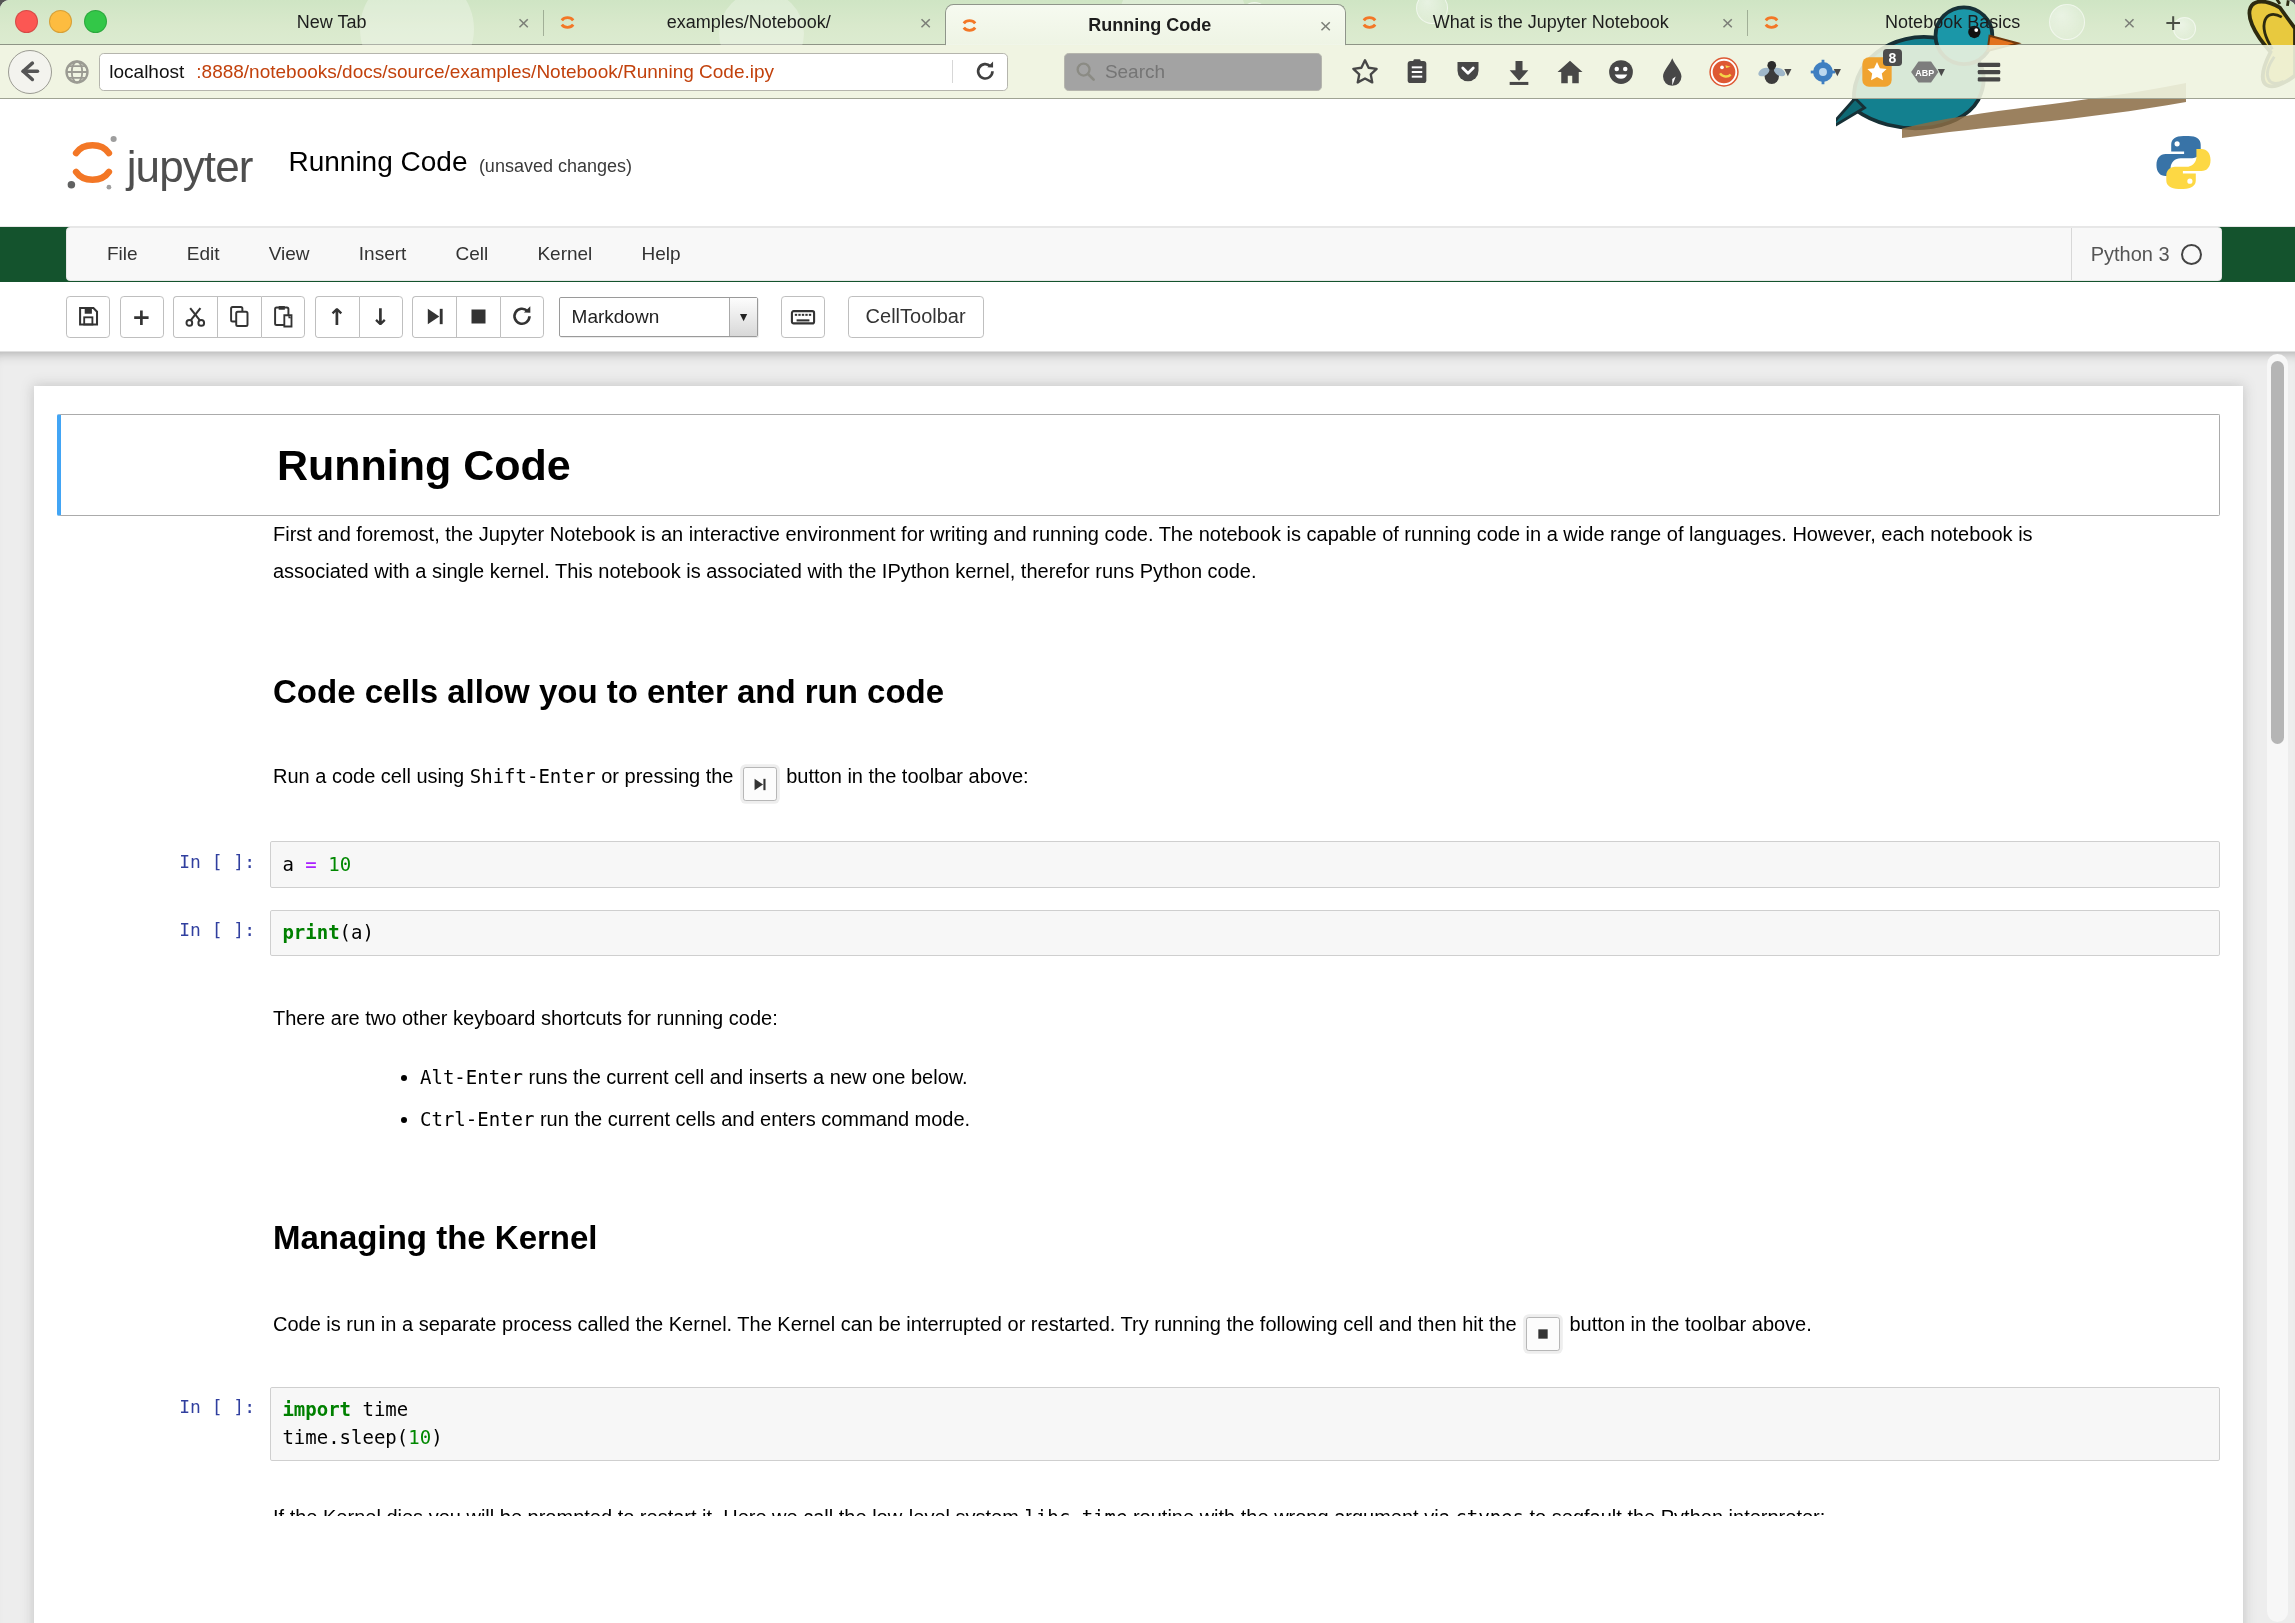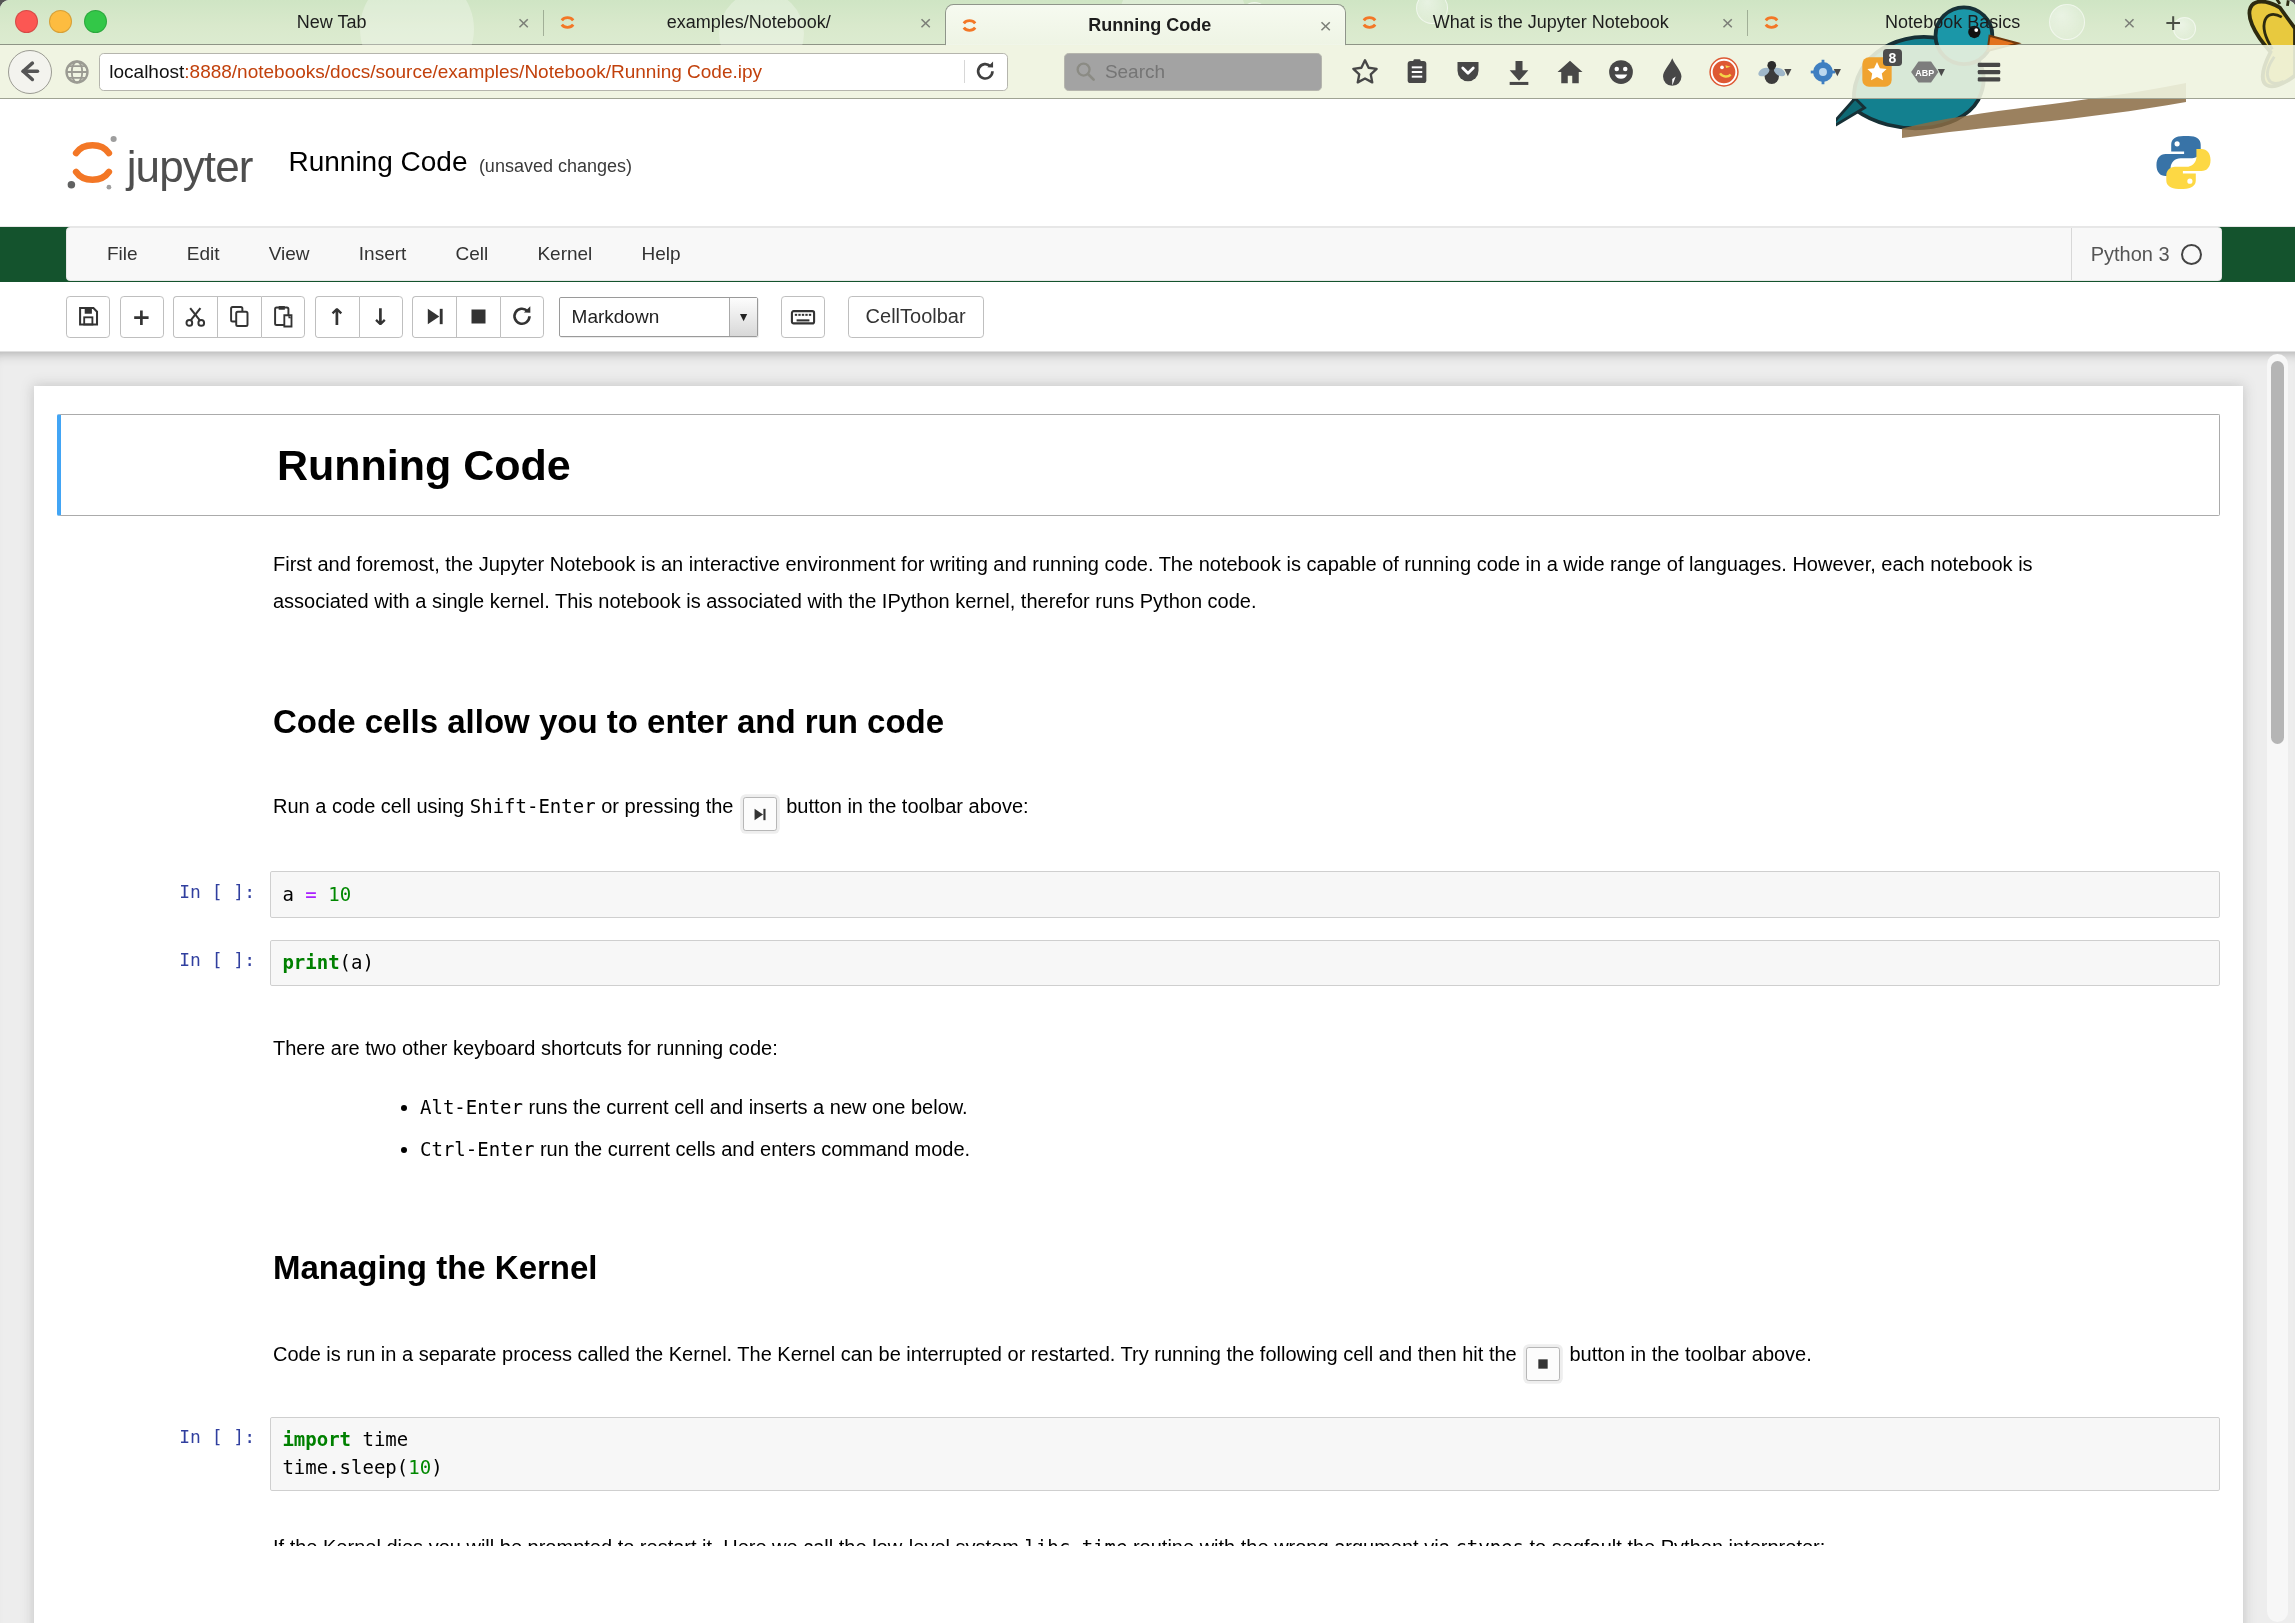--- a/index.html
+++ b/index.html
@@ -32,21 +32,21 @@
   .favicon{ width:21px; height:21px; flex:0 0 auto; }
   #navbar{
     position:absolute; left:0; top:45px; width:2296px; height:54px;
     background:rgba(238,243,223,.90); border-bottom:0.9px solid #9fa393;
     display:flex; align-items:center; z-index:4;
   }
   #back-btn{ width:44px; height:44px; border-radius:50%; border:1.9px solid #9b9b93; background:#f3f3ee;
     display:flex; align-items:center; justify-content:center; margin-left:7.6px; z-index:5;}
   #globe-btn{ width:32px; height:32px; margin-left:9.5px; display:flex; align-items:center; justify-content:center;}
   #urlbar{ margin-left:5.7px; width:909px; height:38px; background:#fff; border:0.9px solid #b5b5ad; border-radius:4.7px;
-    display:flex; align-items:center; padding:0 9.5px; font-size:19px; }
+    display:flex; align-items:center; padding:0 9.5px; font-size:19px;gap:12px; }
   #urlbar .host{ color:#111; } #urlbar .rest{ color:#c2410c; flex:1; white-space:nowrap; overflow:hidden;}
   #urlbar .urlsep{ width:0.9px; height:23px; background:#d7d7d7; margin:0 7.6px;}
   #searchbox{ margin-left:56px; width:258px; height:38px; background:#a3a3a3; border:0.9px solid #b5b5ad; border-radius:4.7px;
     display:flex; align-items:center; padding:0 9.5px; gap:7.6px;}
   #searchbox input{ border:none; outline:none; font-size:19px; width:100%; background:transparent; color:#444;
     font-family:"Liberation Sans", sans-serif;}
   #fficons{ display:flex; align-items:center; gap:13.2px; margin-left:24.6px; }
   .ffbtn{ width:38px; height:38px; display:flex; align-items:center; justify-content:center; position:relative;}
   .drop{ font-size:12.3px; color:#4a4a4a; margin-left:-5.7px;}
   .badge{ position:absolute; top:-3.8px; right:-5.7px; background:#4d4d4d; color:#fff; font-size:14px; font-weight:bold;
@@ -470,21 +470,21 @@
   <div class="jbtn" id="celltoolbar-btn">CellToolbar</div>
 </div>
 
 <div id="nb-body">
   <div id="nb-container">
 
     <div id="selcell">
       <h1>Running Code</h1>
     </div>
 
-    <p class="text-col" style="margin-top:30px;">First and foremost, the Jupyter Notebook is an interactive environment for writing and running code. The notebook is capable of running code in a wide range of languages. However, each notebook is associated with a single kernel. This notebook is associated with the IPython kernel, therefor runs Python code.</p>
+    <p class="text-col" style="">First and foremost, the Jupyter Notebook is an interactive environment for writing and running code. The notebook is capable of running code in a wide range of languages. However, each notebook is associated with a single kernel. This notebook is associated with the IPython kernel, therefor runs Python code.</p>
 
     <h2 class="nbh2" style="margin-top:83px;">Code cells allow you to enter and run code</h2>
 
     <p class="text-col" style="margin-top:47px;"><span>Run a code cell using </span><code class="ilc">Shift-Enter</code><span> or pressing the </span><span class="inline-btn">
             <svg width="17" height="17" viewBox="0 0 24 24">
               <path d="M5 4 L17 12 L5 20 Z" fill="#333"></path>
               <rect x="17.5" y="4" width="3" height="16" fill="#333"></rect>
             </svg>
           </span><span> button in the toolbar above:</span></p>
 

